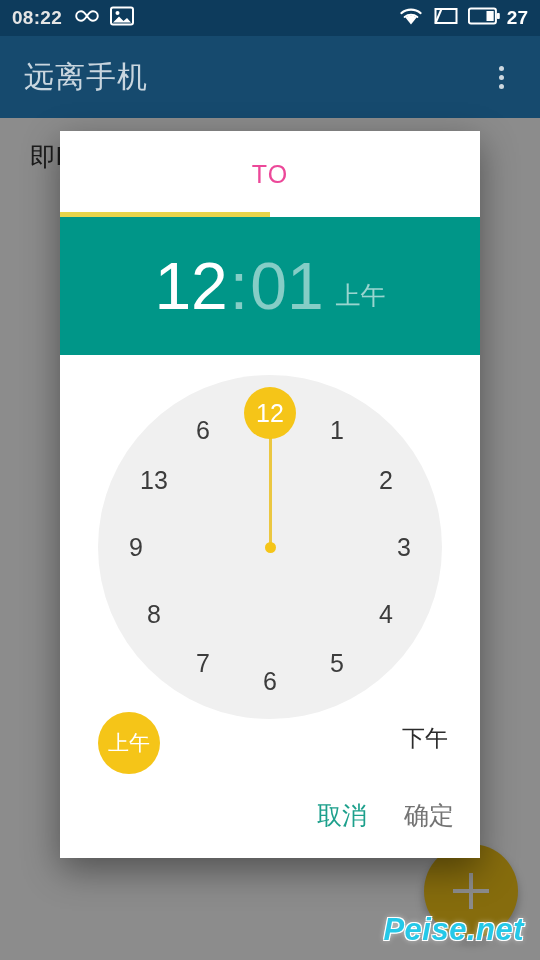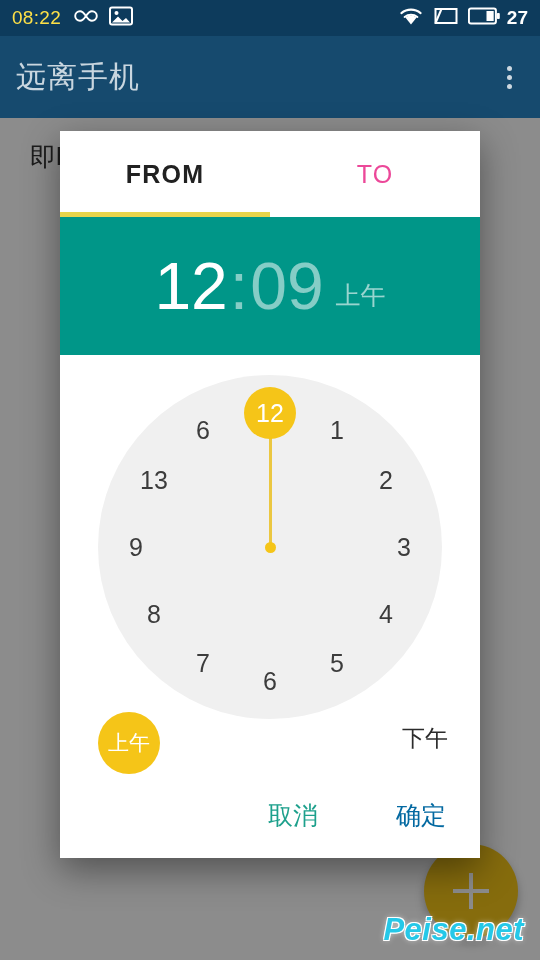--- a/index.html
+++ b/index.html
@@ -32,23 +32,23 @@
     width: 540px;
     height: 36px;
     background: #0d3b5c;
     display: flex;
     align-items: center;
     padding: 0 12px;
     color: #ffffff;
   }
   #status-clock {
     font-size: 19px;
-    font-weight: normal;
+    font-weight: bold;
     letter-spacing: 0.3px;
-    color: #fde047;
+    color: #e5e5e5;
   }
   .status-left-icons {
     display: flex;
     align-items: center;
     gap: 10px;
     margin-left: 12px;
   }
   .status-right {
     margin-left: auto;
     display: flex;
@@ -63,21 +63,21 @@
   }
 
   #app-bar {
     position: absolute;
     top: 36px; left: 0;
     width: 540px;
     height: 82px;
     background: #164a6e;
     display: flex;
     align-items: center;
-    padding: 0 16px;
+    padding: 0 24px;
   }
   #app-title {
     font-size: 30px;
     color: #c9d6df;
     letter-spacing: 1px;
   }
   #overflow-menu {
     margin-left: auto;
     width: 30px;
     height: 40px;
@@ -328,36 +328,36 @@
     color: #2b2b2b;
     font-size: 23px;
     font-family: inherit;
     cursor: pointer;
     padding: 8px;
   }
 
   
   #dialog-actions {
     position: absolute;
-    right: 26px;
+    right: 18px;
     bottom: 20px;
     display: flex;
     align-items: center;
-    gap: 62px;
+    gap: 21px;
   }
   .action-btn {
     background: transparent;
     border: none;
     font-family: inherit;
     font-size: 25px;
     cursor: pointer;
     padding: 6px 8px;
   }
   #cancel-button { color: #1da08c; }
-  #ok-button { color: #0369a1; }
+  #ok-button { color: #737373; }
 </style>
 </head>
 <body>
 
 <div id="screen">
 
   <div id="app-background">
 
     <div id="app-body">
       <div id="app-body-text">即时</div>
@@ -417,29 +417,28 @@
     <span id="overflow-menu">
       <i></i>
         <i></i>
         <i></i>
     </span>
   </div>
 
   <div id="dialog">
 
     <div id="dialog-tabs">
-      <div class="tab active">FROM</div>
       <div class="tab inactive">TO</div>
       <div id="tab-indicator"></div>
     </div>
 
     <div id="time-header">
       <span class="hour">12</span>
       <span class="colon">:</span>
-      <span class="minute">09</span>
+      <span class="minute">01</span>
       <span class="meridiem">上午</span>
     </div>
 
     <div id="clock-body">
       <div id="clock-face">
         <div id="clock-hand" style="height: 134px; transform: rotate(0deg);"></div>
         <div id="clock-center"></div>
 
       <div class="hour-label selected" style="left: 172px; top: 38px;">12</div>
           <div class="hour-label" style="left: 239px; top: 55.9526px;">1</div>

